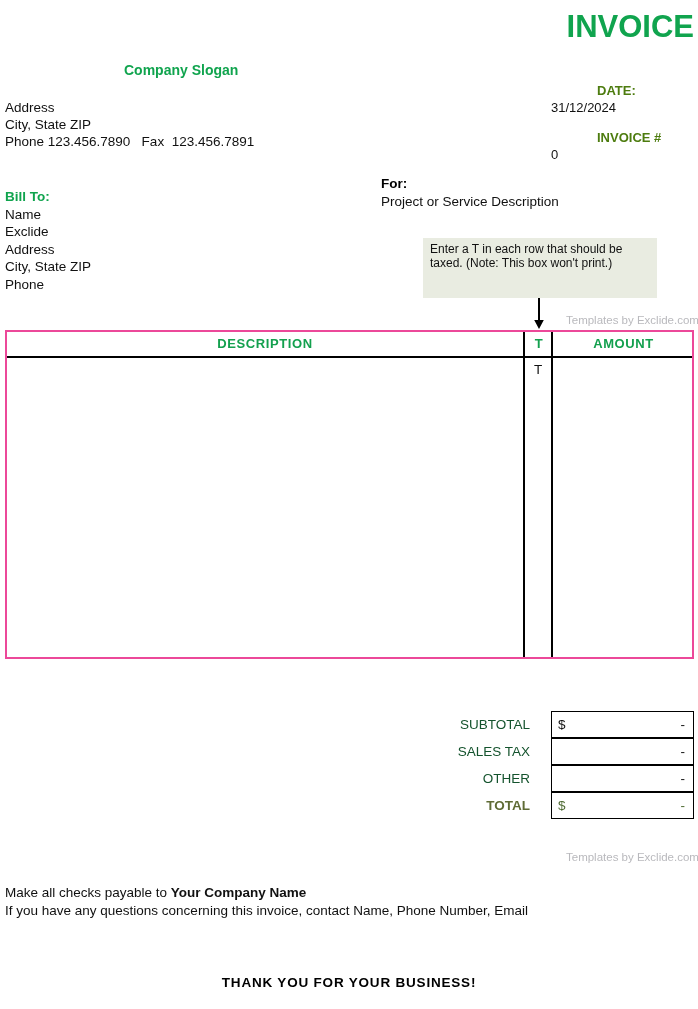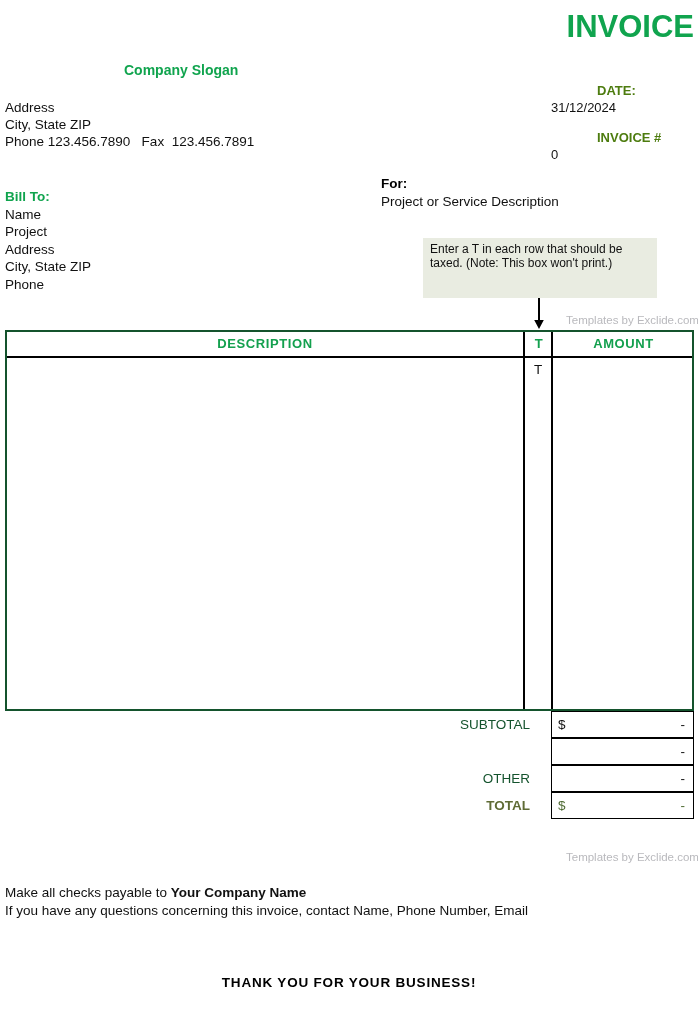--- a/index.html
+++ b/index.html
@@ -117,22 +117,22 @@
     font-size: 11.5px;
     color: #b9b9bd;
     white-space: nowrap;
   }
   #watermark-top { left: 566px; top: 314px; }
   #watermark-bottom { left: 566px; top: 851px; }
 
   
   #items-table {
     left: 5px; top: 330px;
-    width: 689px; height: 381px;
-    border: 2px solid #14532d;
+    width: 689px; height: 329px;
+    border: 2px solid #ec4899;
     box-sizing: border-box;
   }
   #items-head {
     position: absolute;
     left: 0; top: 0;
     width: 100%; height: 26px;
     border-bottom: 2px solid #000000;
     box-sizing: border-box;
   }
   .head-cell {
@@ -259,21 +259,21 @@
     <div class="meta-label">DATE:</div>
     <div class="meta-value">31/12/2024</div>
     <div class="meta-gap"></div>
     <div class="meta-label">INVOICE #</div>
     <div class="meta-value">0</div>
   </div>
 
   <div class="abs" id="billto-block">
     <div id="billto-title">Bill To:</div>
     <div class="line">Name</div>
-    <div class="line">Project</div>
+    <div class="line">Exclide</div>
     <div class="line">Address</div>
     <div class="line">City, State ZIP</div>
     <div class="line">Phone</div>
   </div>
 
   <div class="abs" id="for-block">
     <div id="for-title">For:</div>
     <div id="for-desc">Project or Service Description</div>
   </div>
 
@@ -309,20 +309,21 @@
     <div class="total-row">
       <div class="total-label">SUBTOTAL</div>
       <div class="total-value">
         <span class="cur">$</span>
         <span class="amt">-</span>
       </div>
     </div>
 
 
     <div class="total-row">
+      <div class="total-label">SALES TAX</div>
       <div class="total-value">
         <span class="cur"></span>
         <span class="amt">-</span>
       </div>
     </div>
 
     <div class="total-row">
       <div class="total-label">OTHER</div>
       <div class="total-value">
         <span class="cur"></span>

